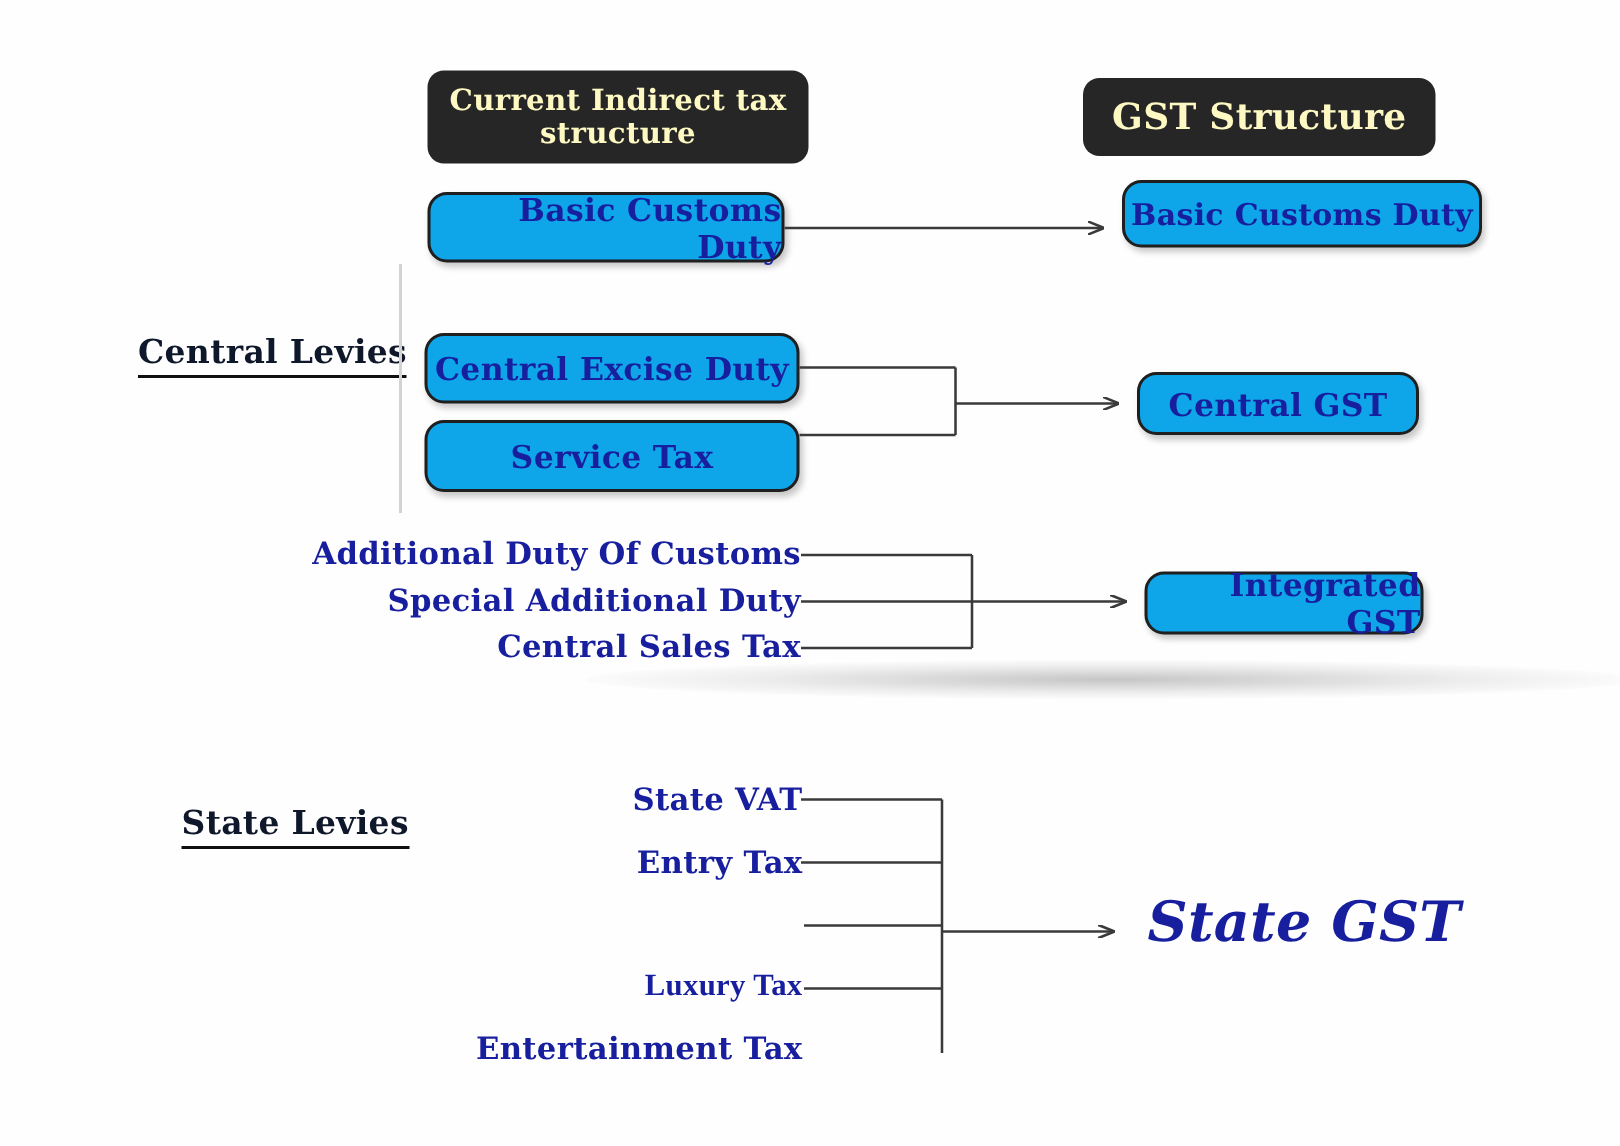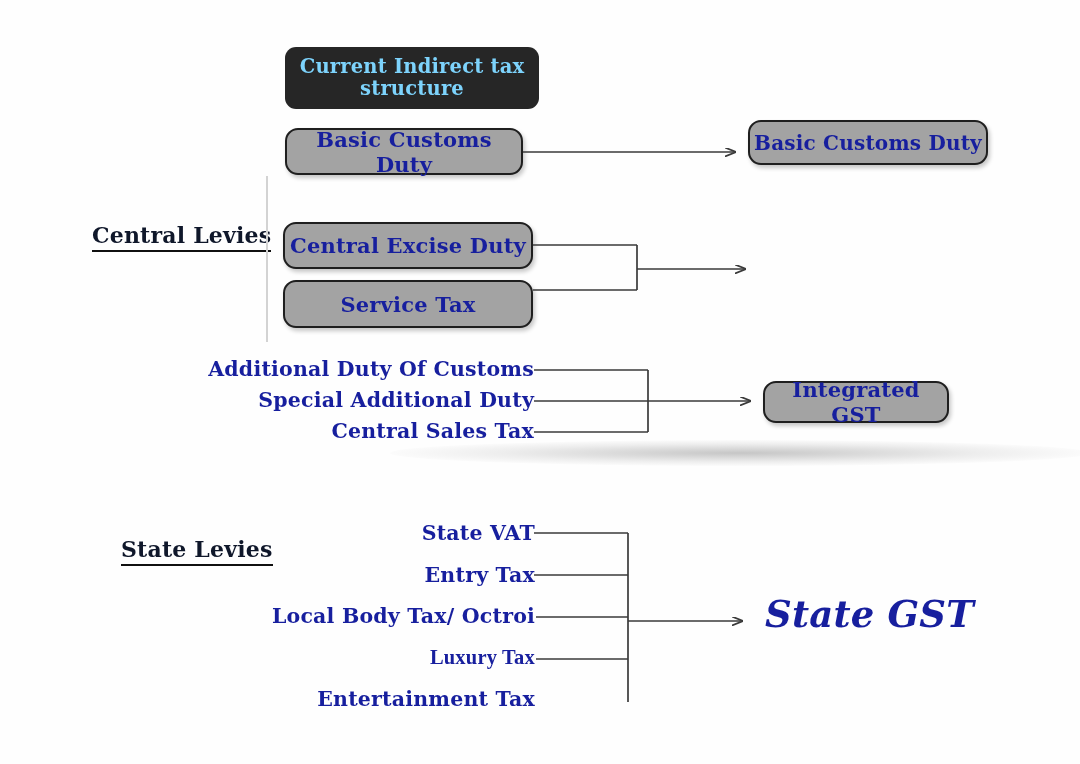--- a/index.html
+++ b/index.html
@@ -14,44 +14,44 @@
     background: #fefefe;
     overflow: hidden;
     font-family: "DejaVu Serif", "Liberation Serif", serif;
   }
 
   
   .banner {
     position: absolute;
     background: #262626;
     border-radius: 11px;
-    color: #7dd3fc;
+    color: #fef9c3;
     font-weight: bold;
     display: flex;
     align-items: center;
     justify-content: center;
     text-align: center;
     line-height: 1.12;
     letter-spacing: .2px;
   }
   #banner-left  { left: 285px; top: 47px;  width: 254px; height: 62px; font-size: 19.5px; }
   #banner-right { left: 722px; top: 52px;  width: 235px; height: 52px; font-size: 24px; }
 
   
   .nodebox {
     position: absolute;
-    background: #a3a3a3;
+    background: #0ea5e9;
     border: 2.6px solid #1f1f1f;
     border-radius: 13px;
     color: #171f9e;
     font-weight: bold;
     display: flex;
     align-items: center;
     justify-content: center;
-    text-align: center;
+    text-align: right;
     box-shadow: 2px 3px 4px rgba(0,0,0,.22);
     box-sizing: border-box;
     letter-spacing: .2px;
   }
 
   #box-bcd-left  { left: 285px; top: 128px; width: 238px; height: 47px; font-size: 21px; }
   #box-ced       { left: 283px; top: 222px; width: 250px; height: 47px; font-size: 21px; }
   #box-st        { left: 283px; top: 280px; width: 250px; height: 48px; font-size: 21px; }
 
   #box-bcd-right { left: 748px; top: 120px; width: 240px; height: 45px; font-size: 20px; }
@@ -99,20 +99,21 @@
   
   .arrowsvg { position: absolute; overflow: visible; }
 </style>
 </head>
 <body>
 
 <div id="page">
 
   <div class="banner" id="banner-left">Current Indirect tax structure</div>
 
+  <div class="banner" id="banner-right">GST Structure</div>
 
   <div class="caption" style="left:92px; top:222px;">Central Levies</div>
 
   <div class="caption" style="left:121px; top:536px;">State Levies</div>
 
   <div class="divider" style="left:266px; top:176px; height:166px;"></div>
 
   <div class="nodebox" id="box-bcd-left">Basic Customs Duty</div>
 
   <div class="nodebox" id="box-st">Service Tax</div>
@@ -122,28 +123,28 @@
   <div class="bluelabel" style="right:546px; top:388px;">Special Additional Duty</div>
 
   <div class="bluelabel" style="right:546px; top:357px;">Additional Duty Of Customs</div>
 
   <div class="bluelabel" style="right:546px; top:419px;">Central Sales Tax</div>
 
   <div class="bluelabel" style="right:545px; top:521px;">State VAT</div>
 
   <div class="bluelabel" style="right:545px; top:563px;">Entry Tax</div>
 
-  <div class="bluelabel" style="right:545px; top:604px;">Local Body Tax/ Octroi</div>
 
   <div class="bluelabel" style="right:545px; top:646px;font-family:Liberation Serif, serif;">Luxury Tax</div>
 
   <div class="bluelabel" style="right:545px; top:687px;">Entertainment Tax</div>
 
   <div class="nodebox" id="box-bcd-right">Basic Customs Duty</div>
 
+  <div class="nodebox" id="box-cgst">Central GST</div>
 
   <div class="nodebox" id="box-igst">Integrated GST</div>
 
   <div class="bluelabel huge" style="left:765px; top:592px;">State GST</div>
 
   <svg class="arrowsvg" style="left:0; top:0; width:1080px; height:764px;">
     <defs>
       <marker id="arrowhead" markerWidth="11" markerHeight="9" refX="10" refY="4.5" orient="auto" markerUnits="userSpaceOnUse">
         <path d="M0,0 L11,4.5 L0,9" fill="none" stroke="#3a3a3a" stroke-width="1.7" stroke-linecap="round" stroke-linejoin="round"></path>
       </marker>

